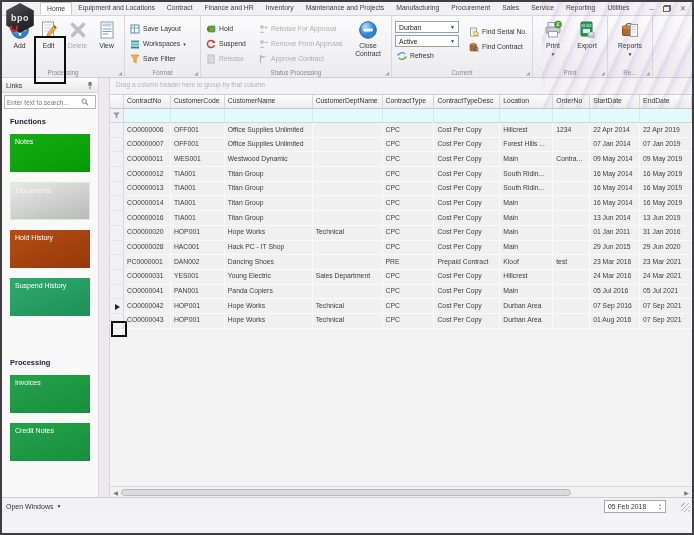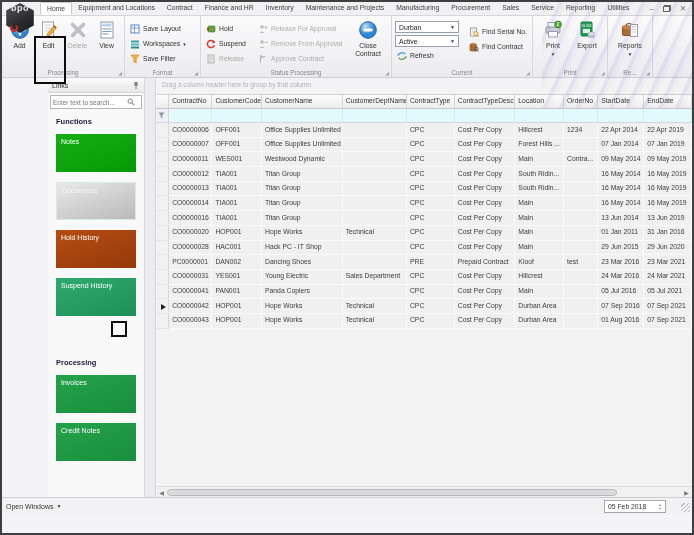--- a/index.html
+++ b/index.html
@@ -9,21 +9,21 @@
   
   .titlebar { position:relative; height:20px; background:linear-gradient(#fdfdfd,#efeef0); display:flex; align-items:center; justify-content:center; }
   .title { font-size:8px; color:#1f1f1f; }
   .win-controls { position:absolute; right:6px; top:3px; display:flex; gap:12px; align-items:center; }
   .win-glyph { font-size:9px; color:#555; line-height:10px; cursor:default; }
   .box-glyph { width:7px; height:7px; border:1px solid #666; }
   .qat-arrow { position:absolute; left:99px; top:4px; font-size:6px; color:#333; }
   .logo { position:absolute; left:3px; top:1px; width:30px; height:30px; z-index:60;
           background:linear-gradient(150deg,#57575b,#2b2b2e 60%,#1e1e20);
           clip-path:polygon(50% 0,96% 25%,96% 75%,50% 100%,4% 75%,4% 25%);
-          display:flex; align-items:flex-start; justify-content:center; }
+          display:flex; align-items:center; justify-content:center; }
   .logo span { color:#e8e8e8; font-weight:bold; font-size:9px; letter-spacing:.5px; }
   .logo-ring { position:absolute; left:8px; top:22px; width:8px; height:8px; border:2px solid #c32a2a; border-top-color:transparent; border-radius:50%; z-index:61; }
 
   
   .tabbar { position:relative; height:14px; background:#f1f0f2; border-bottom:1px solid #d8d5db; display:flex; align-items:flex-end; padding-left:38px; }
   .tab { font-size:6.8px; color:#3c3c3c; padding:2px 6px 2px; white-space:nowrap; cursor:default; }
   .tab.active { background:#fff; border:1px solid #cac7cd; border-bottom:1px solid #fff; border-radius:2px 2px 0 0; }
   .mdi-controls { margin-left:auto; display:flex; gap:9px; align-items:center; padding:0 6px 3px 0; }
   .mdi-glyph { font-size:7.5px; color:#666; line-height:7px; }
   .restore-glyph { position:relative; width:8px; height:7px; }
@@ -45,21 +45,21 @@
   .smallcol { display:flex; flex-direction:column; justify-content:flex-start; padding-top:3px; }
   .sbtn { display:flex; align-items:center; gap:3px; height:15px; padding:0 2px; font-size:6.8px; color:#333; white-space:nowrap; cursor:default; }
   .sbtn.disabled { color:#aeaeae; }
   .icon10 { width:10px; height:10px; display:block; flex:0 0 auto; }
   .combo { width:64px; height:12px; margin:1px 0; background:#fff; border:1px solid #98a0ac; display:flex; align-items:center; font-size:6.8px; color:#222; padding:0 3px; }
   .combo .arrow { margin-left:auto; font-size:5px; color:#333; }
   .closebtn { width:40px; }
   .closebtn .blabel { white-space:normal; }
 
   
-  .main { display:flex; height:419px;margin-left:46px; }
+  .main { display:flex; height:419px; }
   .sidebar { width:96px; background:#f9f9fa; display:flex; flex-direction:column; }
   .links-header { height:15px; background:linear-gradient(#fcfcfc,#e9e8ea); border-bottom:1px solid #d5d5d5; display:flex; align-items:center; padding:0 4px; font-size:7px; color:#333; }
   .links-header .pin { margin-left:auto; }
   .searchbox { margin:2px; height:14px; background:#fff; border:1px solid #b6b6b6; display:flex; align-items:center; padding:0 2px; }
   .searchbox input { border:none; outline:none; width:74px; font-size:6.5px; color:#444; font-family:"Liberation Sans",sans-serif; background:transparent; }
   .sidebody { flex:1; padding:6px 8px 0 8px; }
   .side-heading { font-size:7.5px; font-weight:bold; color:#1d1d3f; margin-bottom:8px; }
   .fnbtn { width:80px; height:38px; margin-bottom:10px; color:#fff; font-size:7px; padding:4px 5px; cursor:default; }
   .fnbtn.green { background:linear-gradient(160deg,var(--button-green),var(--button-green-dark)); }
   .fnbtn.gray  { background:linear-gradient(160deg,var(--button-gray-light),var(--button-gray)); color:#f6f6f6; border:1px solid #d9ecd9; }

